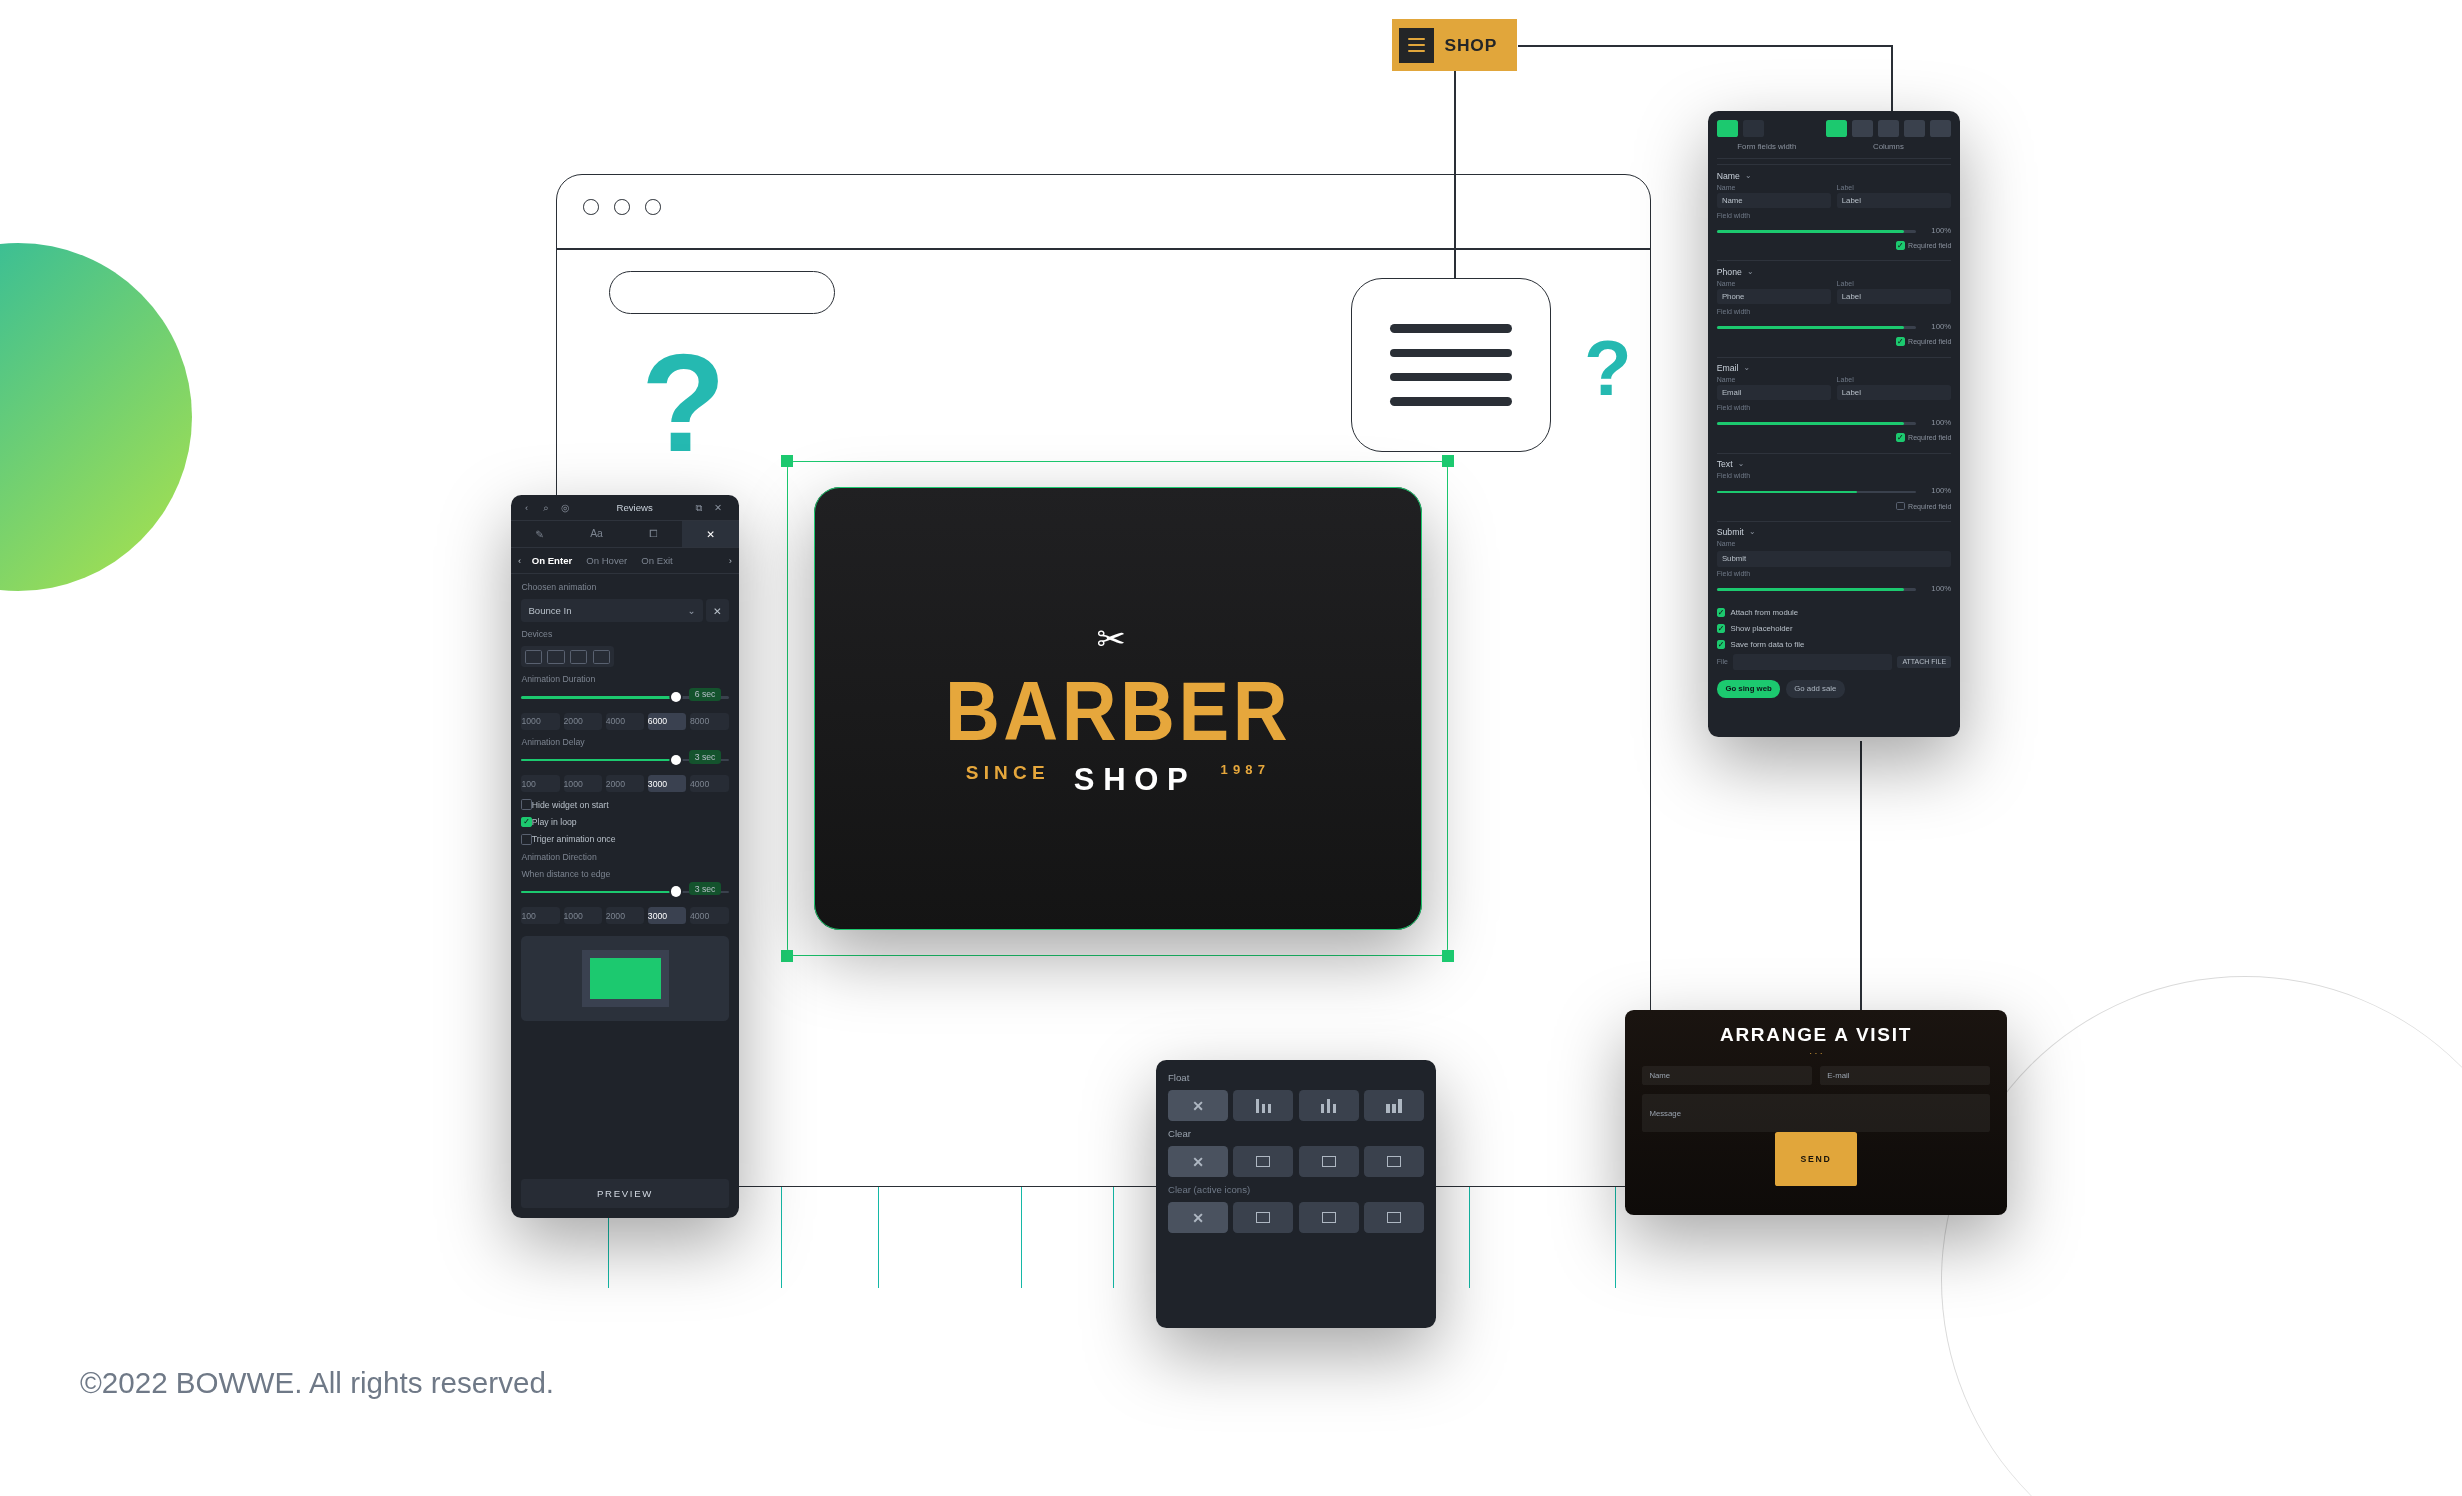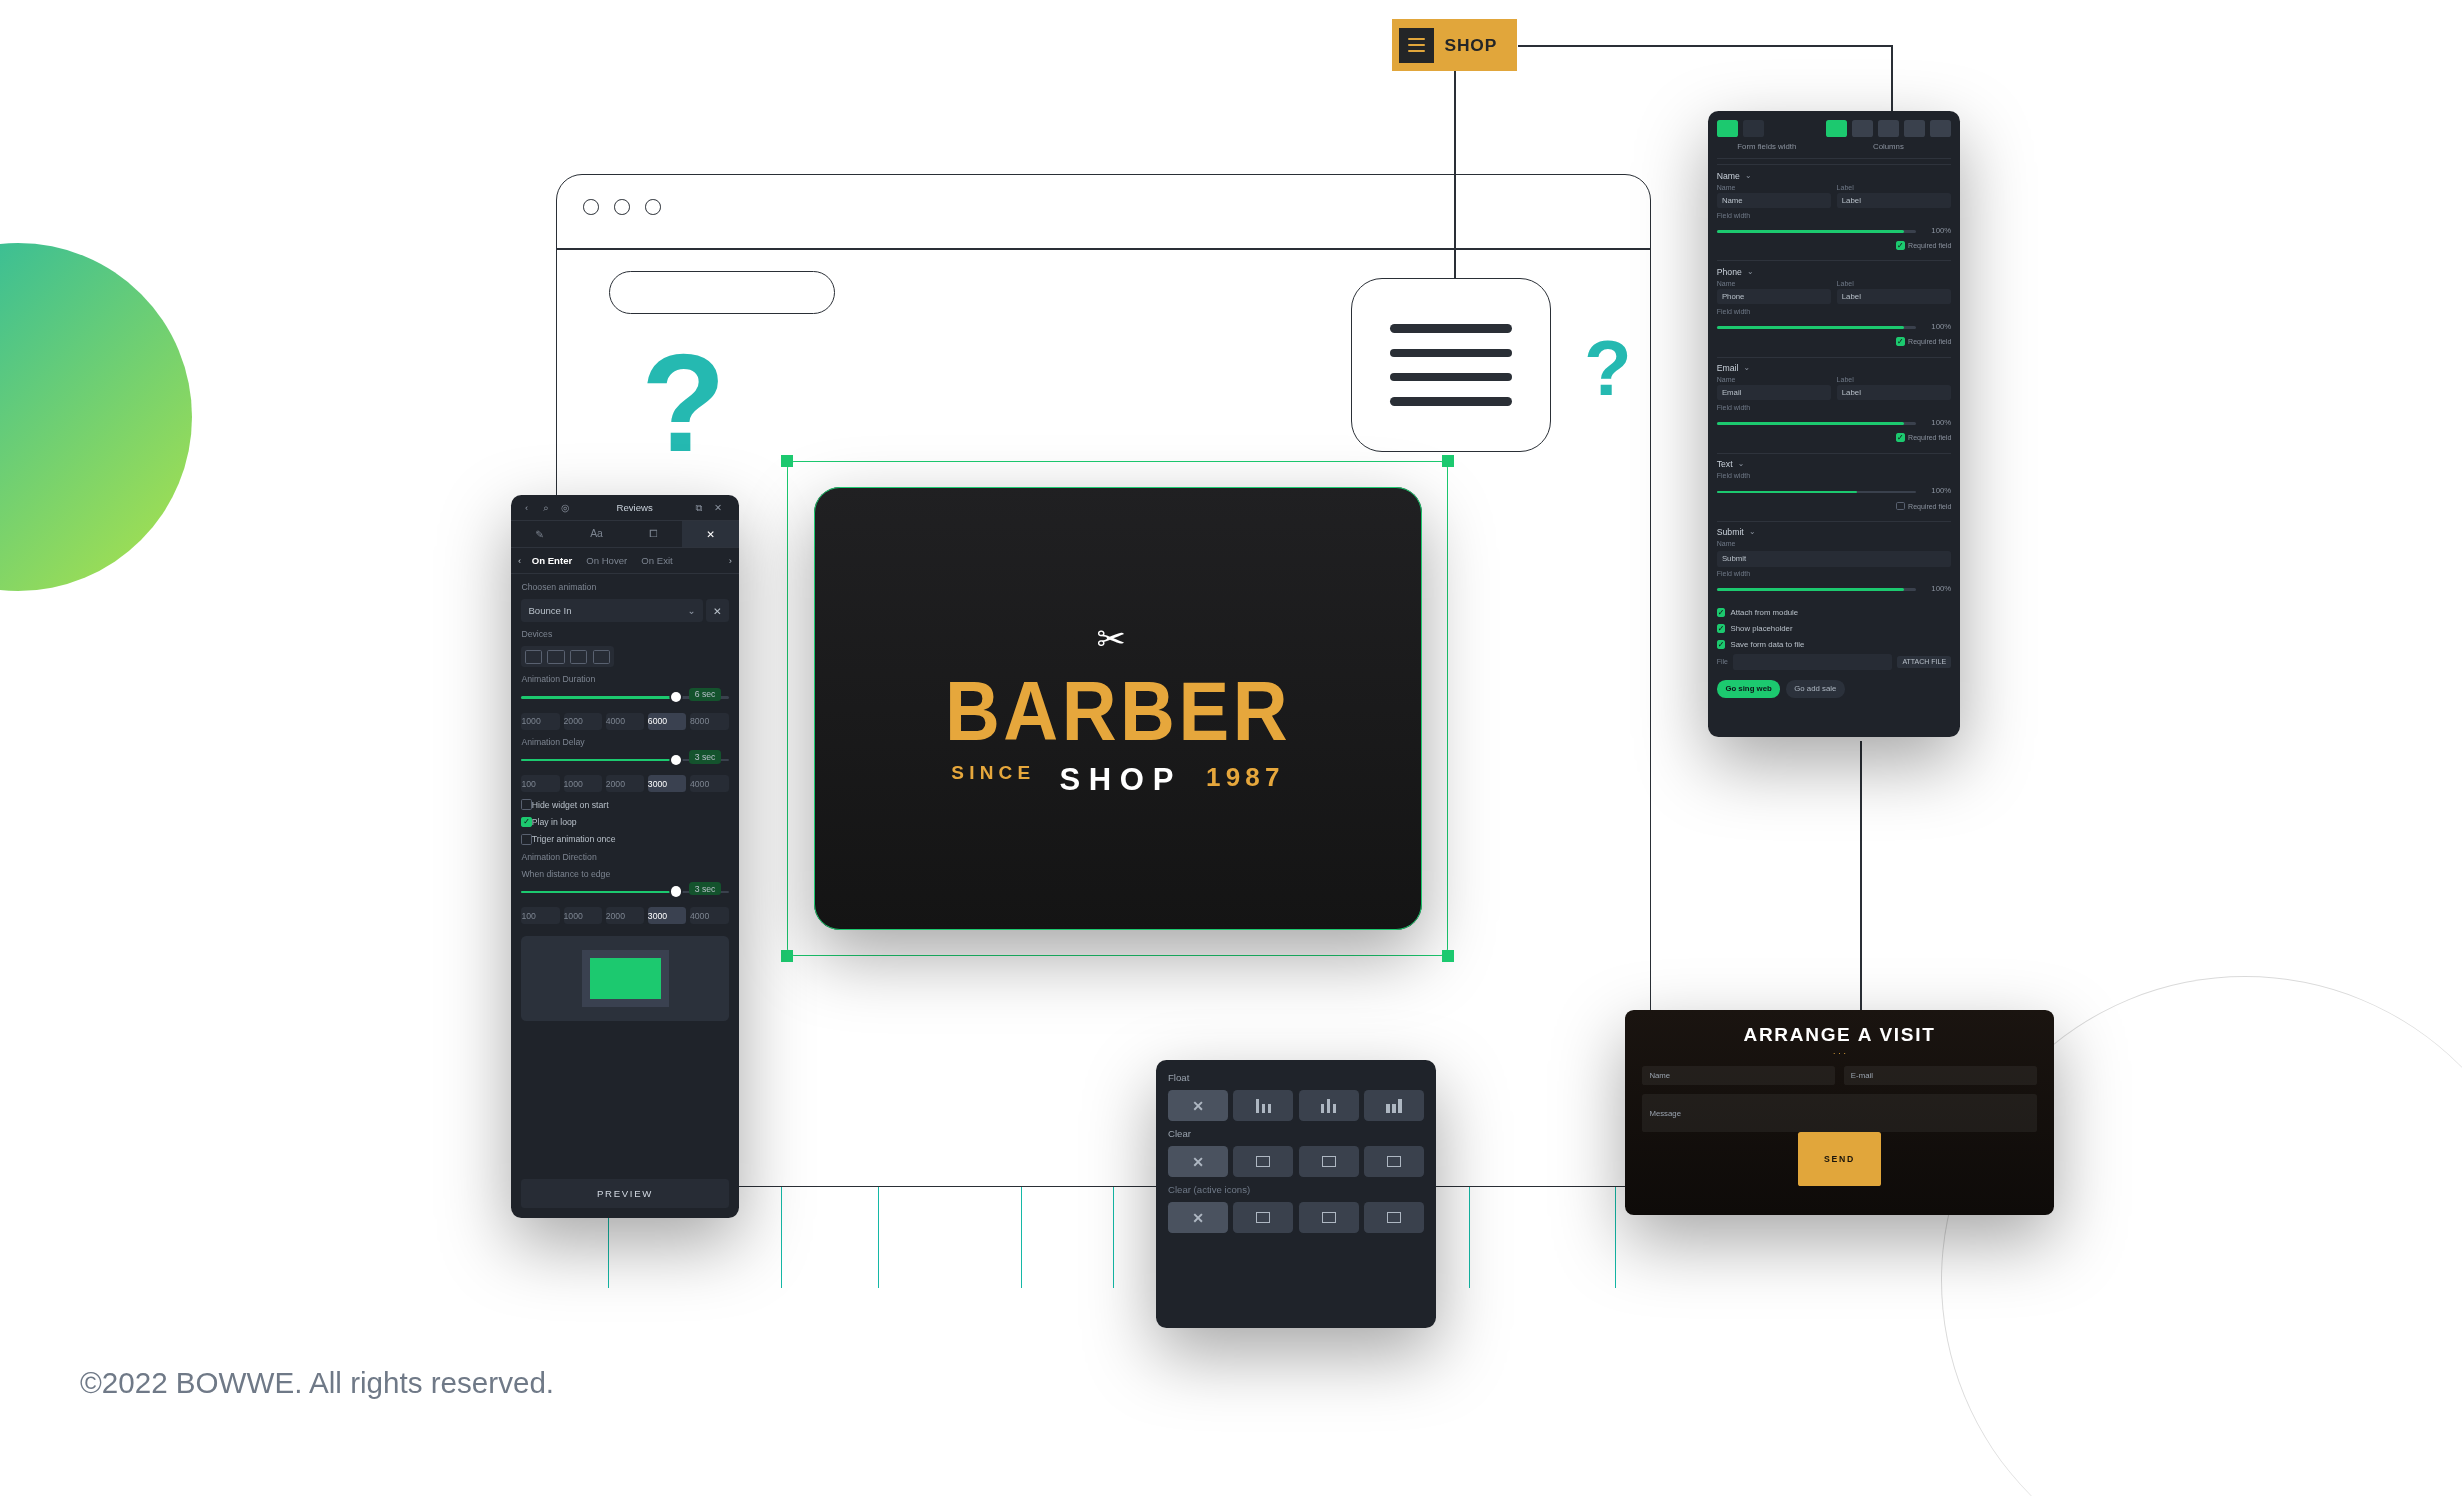--- a/index.html
+++ b/index.html
@@ -97,21 +97,21 @@
   position: absolute; left: 814px; top: 487px; width: 608px; height: 443px;
   background: linear-gradient(180deg, #202022, #141414);
   border-radius: 26px;
   display:flex; flex-direction:column; align-items:center; justify-content:center;
   box-shadow: 0 26px 70px rgba(0,0,0,0.35);
 }
 .barber-title { font-size: 76px; font-weight: 800; color:#e6a73c; letter-spacing:3.5px; transform: scaleY(1.1);}
 .barber-row2 { display:flex; align-items:flex-start; gap:24px; margin-top:8.7px;}
 .barber-since{color:#e6a73c; font-size:19px; letter-spacing:5.2px; font-weight:700}
 .barber-shop{color:#fff; font-size:31px; letter-spacing:8.7px; font-weight:800}
-.barber-year{color:#e6a73c; font-size:26px; letter-spacing:5.2px; font-weight:700}
+.barber-year{color:#e6a73c; font-size:13px; letter-spacing:5.2px; font-weight:700}
 .scissors { width:43px; height:43px; margin-bottom:5.2px; }
 .scissors::before{content:"✂"; font-size:35px; color:#fff;}
 .sel-box { position:absolute; border:1.7px solid #1cc96f; }
 .sb1{left:814px; top:487px; width:608px; height:443px; border-radius:26px;}
 .sb2{left:787px; top:461px; width:661px; height:495px; border-radius:7px;}
 .handle{position:absolute;width:12px;height:12px;background:#1cc96f;}
 .h-tl{left:781px;top:455px}.h-tr{left:1442px;top:455px}.h-bl{left:781px;top:950px}.h-br{left:1442px;top:950px}
 
 
 .panel-reviews {
@@ -196,21 +196,21 @@
 .ff-slider .fill{height:2.6px;background:#1cc96f;border-radius:1.7px;position:absolute;left:0;width:80%;top:4.3px}
 .ff-slider .val{position:absolute;right:0;top:0;font-size:7.8px;color:#8a929e}
 .ff-req-row{display:flex;justify-content:flex-end;align-items:center;gap:3.5px;font-size:7px;color:#8a929e}
 .ff-checkline{display:flex;align-items:center;gap:5.2px;font-size:7.8px;margin-top:1.7px}
 .ff-bottom{display:flex;gap:5.2px;margin-top:5.2px}
 .ff-cta{flex:0 0 auto;background:#1cc96f;color:#10141a;font-size:7.8px;padding:4.3px 8.7px;border-radius:8.7px;font-weight:700}
 .ff-cta2{flex:0 0 auto;background:#2b313b;color:#aeb7c2;font-size:7.8px;padding:4.3px 8.7px;border-radius:8.7px}
 
 
 .arrange {
-  position: absolute; left: 1625px; top: 1010px; width: 429px; height: 205px;
+  position: absolute; left: 1625px; top: 1010px; width: 382px; height: 205px;
   background: linear-gradient(180deg, #1a1410, #0e0b09); border-radius: 8.7px;
   box-shadow: 0 26px 70px rgba(0,0,0,0.35);
   color:#fff; display:flex; flex-direction:column; align-items:center; padding:14px 17.4px;
 }
 .arr-title{font-size:19px;letter-spacing:1.7px;font-weight:800}
 .arr-field{width:100%;height:19px;background:rgba(255,255,255,0.06);margin-top:8.7px;border-radius:2.6px;font-size:7.8px;color:#9aa3ae;padding:0 7px;display:flex;align-items:center}
 .arr-row{display:flex;gap:8.7px;width:100%}
 .arr-send{margin-top:0;background:#e1a63b;color:#19140c;font-size:8.7px;font-weight:800;letter-spacing:1.7px;padding:22px 26px;border-radius:2.6px}
 
 

